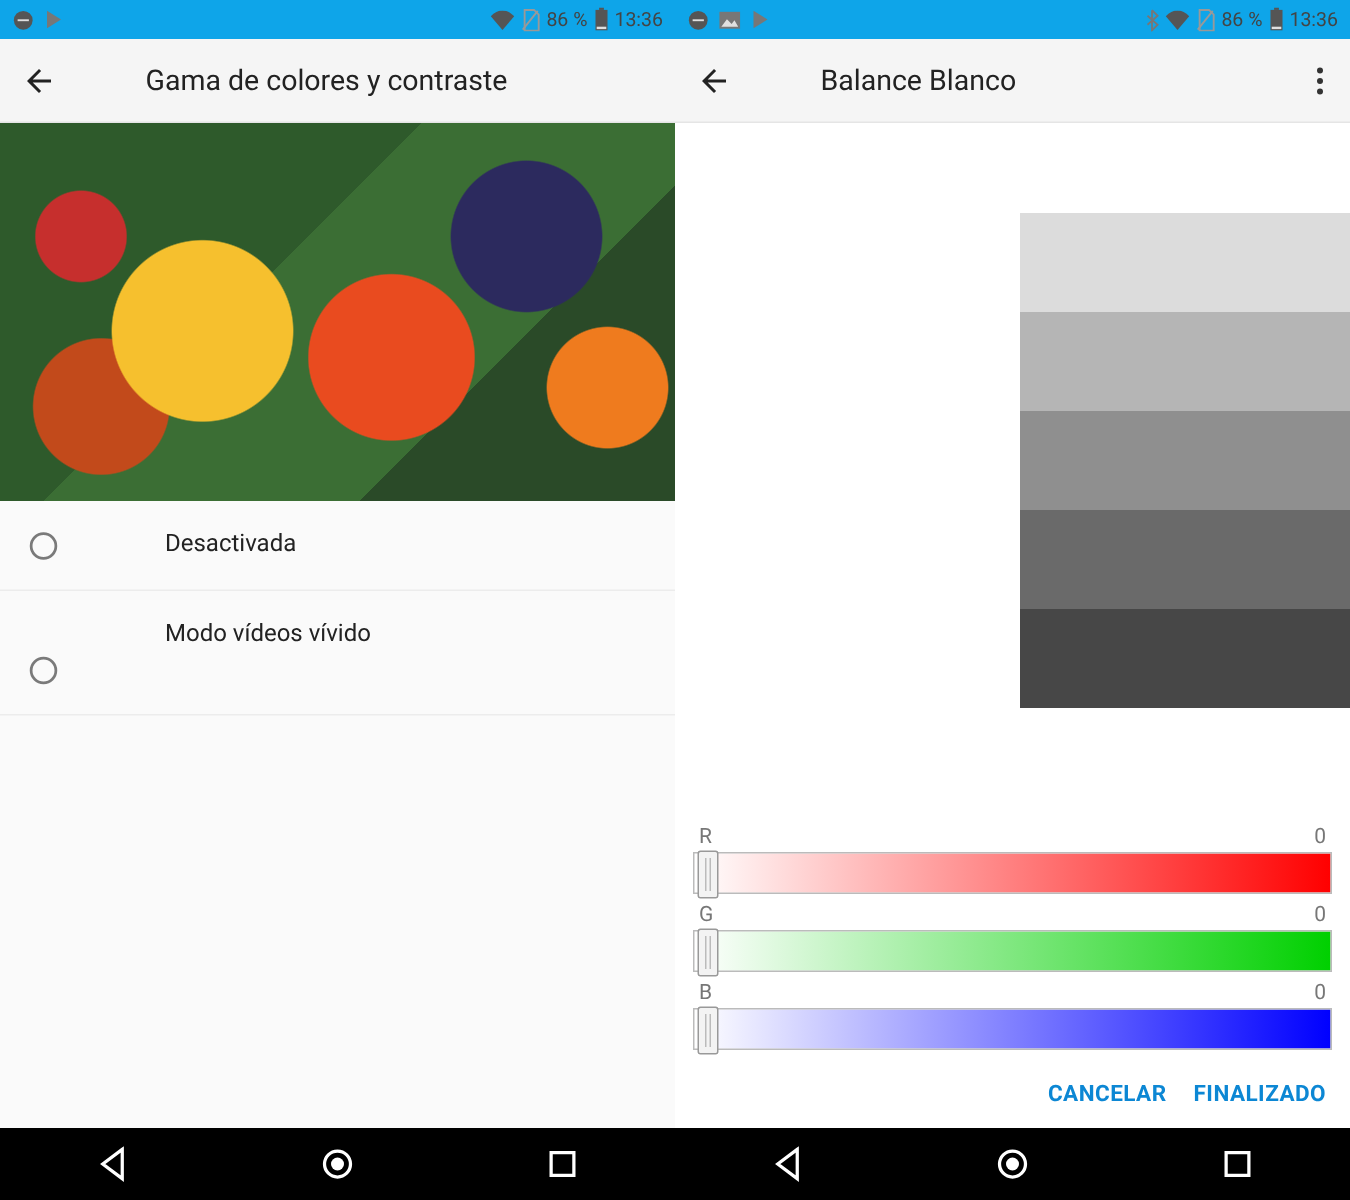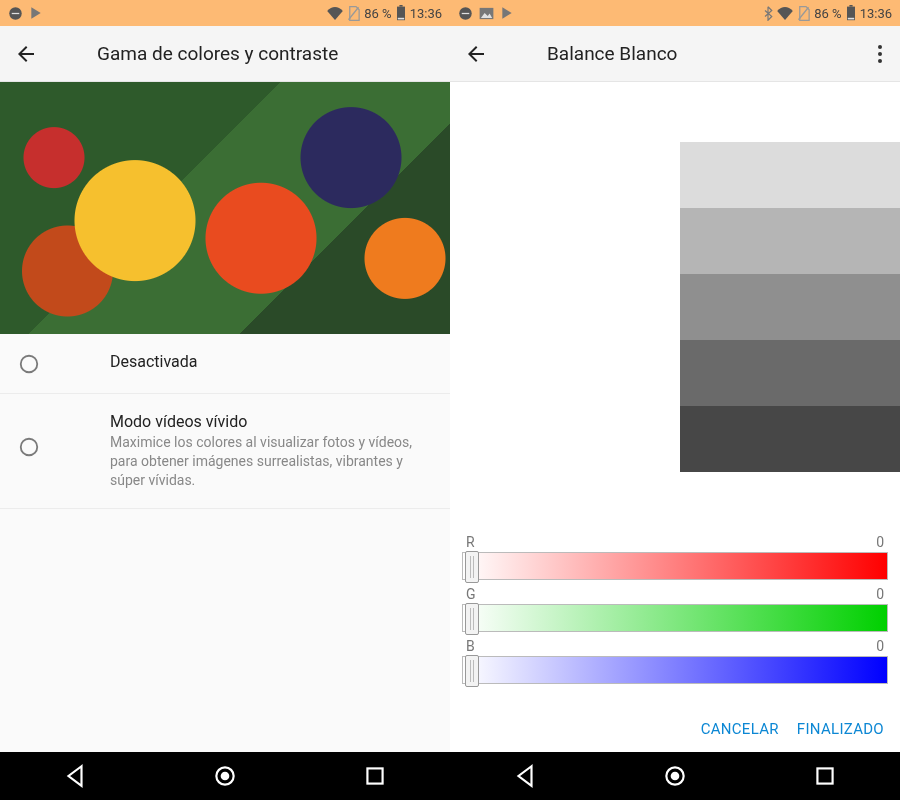--- a/index.html
+++ b/index.html
@@ -15,21 +15,21 @@
     width: 450px;
     height: 800px;
     display: flex;
     flex-direction: column;
     position: relative;
     background: #fff;
   }
   
   .status-bar {
     height: 26px;
-    background: #fdba74;
+    background: #0ea5e9;
     display: flex;
     align-items: center;
     justify-content: space-between;
     padding: 0 8px;
     font-size: 13px;
     color: #444;
   }
   .status-left, .status-right { display: flex; align-items: center; gap: 6px; }
   .status-right { gap: 4px; }
   .ico { display: inline-flex; align-items: center; justify-content: center; }
@@ -137,23 +137,22 @@
   .dialog-actions {
     display: flex;
     justify-content: flex-end;
     gap: 18px;
     padding: 14px 16px 14px 0;
     background: #fff;
   }
   .dialog-actions span {
     color: #0c87d4;
     font-size: 15px;
-    font-weight: 400;
+    font-weight: 700;
     letter-spacing: .3px;
-    margin-top: 16px;
   }
   
   .navbar {
     height: 48px;
     background: #000;
     display: flex;
     align-items: center;
     justify-content: space-around;
   }
   .navbar .navbtn { width: 26px; height: 26px; }
@@ -225,21 +224,20 @@
 
 
     <div class="radio-item tall">
       <span class="radio">
         <svg viewBox="0 0 24 24">
             <circle cx="12" cy="12" r="9" fill="none" stroke="#7a7a7a" stroke-width="2"></circle>
           </svg>
       </span>
       <div class="radio-text">
         <div class="radio-title">Modo vídeos vívido</div>
-        <div class="radio-sub">Maximice los colores al visualizar fotos y vídeos, para obtener imágenes surrealistas, vibrantes y súper vívidas.</div>
       </div>
     </div>
   </div>
 
   <div class="navbar">
     <span class="navbtn">
       <svg viewBox="0 0 24 24">
           <path d="M18 3 L6 12 L18 21 Z" fill="none" stroke="#fff" stroke-width="2"></path>
         </svg>
     </span>

